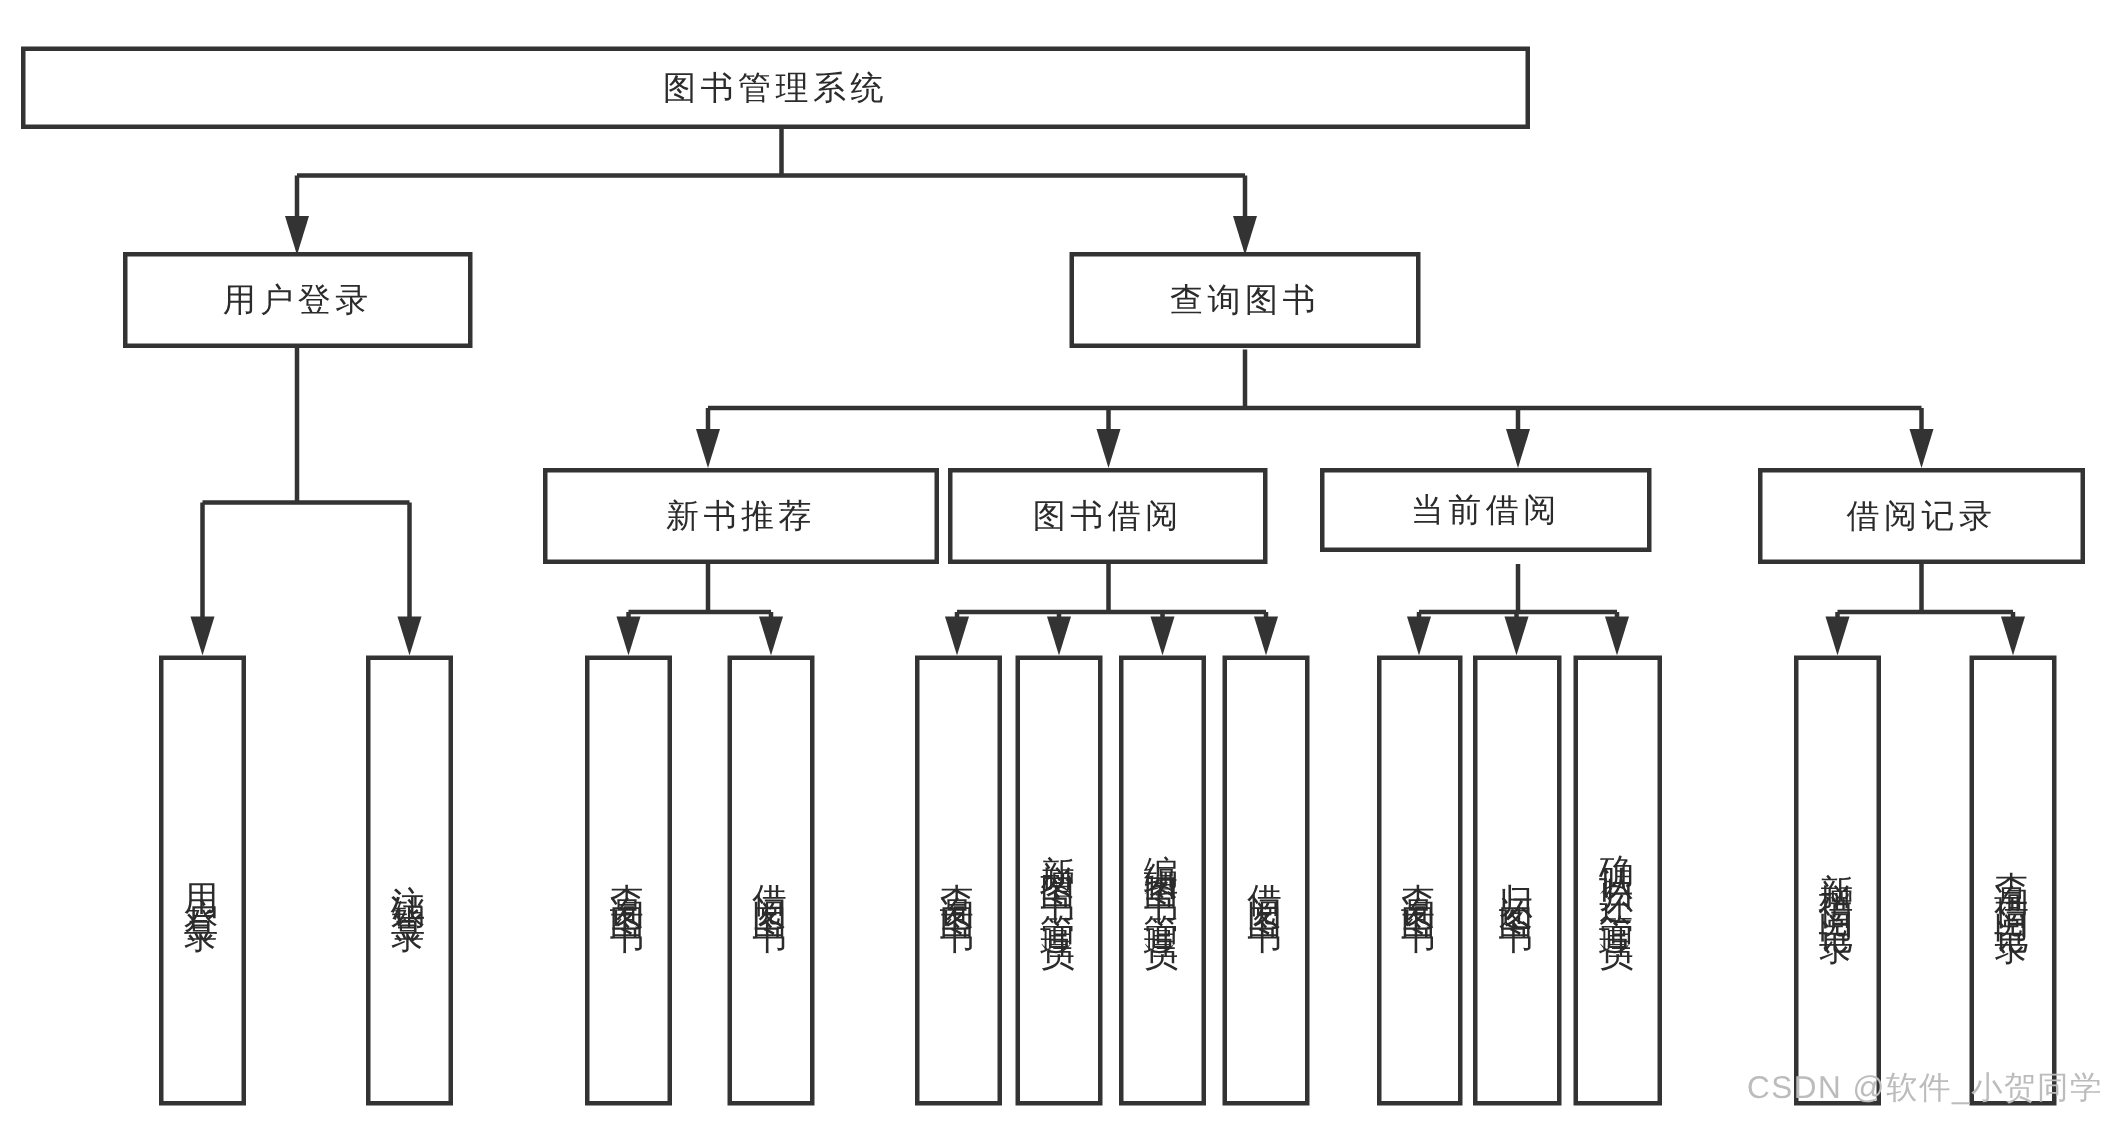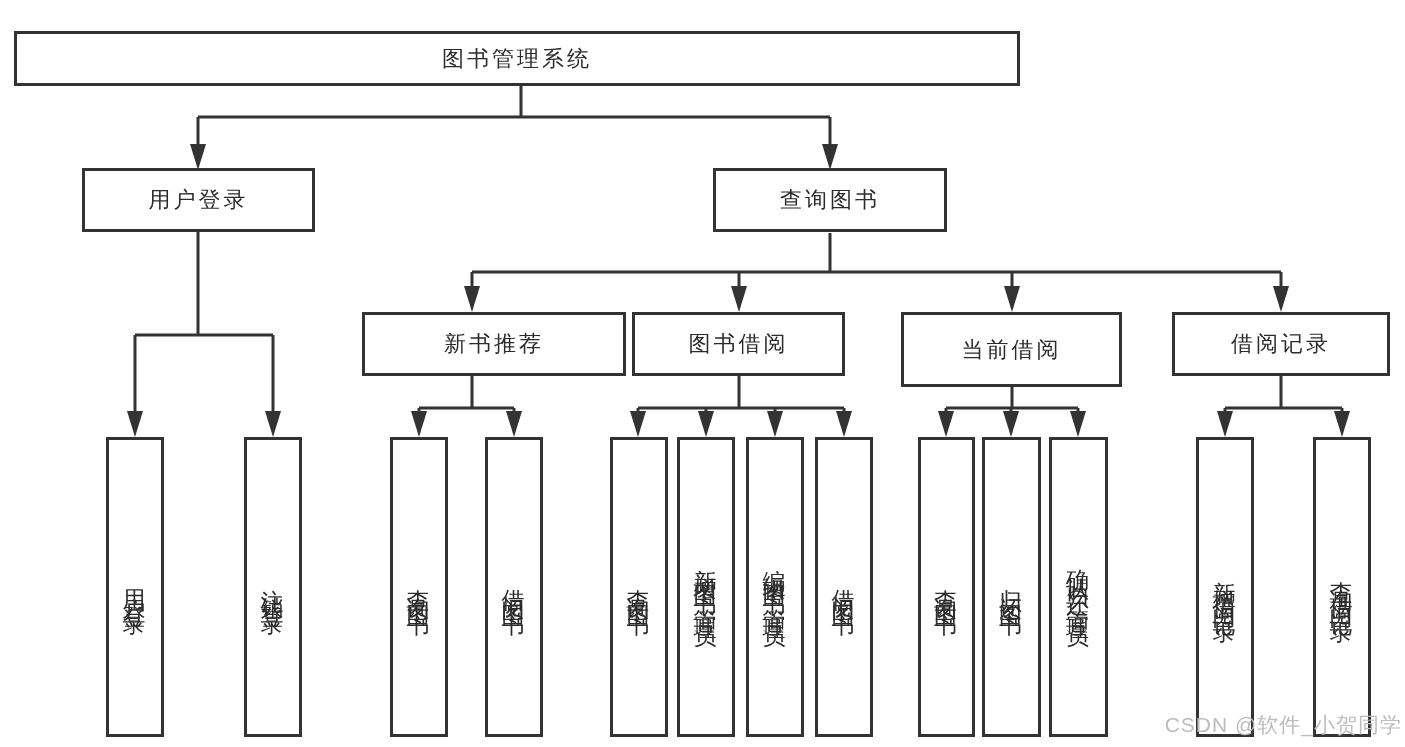--- a/index.html
+++ b/index.html
@@ -137,21 +137,21 @@
     </g>
   </svg>
 
   <div class="box" style="left:14px;top:13px;width:1006px;height:55px;margin-top:18px;">图书管理系统</div>
 
   <div class="box" style="left:82px;top:168px;width:233px;height:64px;">用户登录</div>
   <div class="box" style="left:713px;top:168px;width:234px;height:64px;">查询图书</div>
 
   <div class="box" style="left:362px;top:312px;width:264px;height:64px;">新书推荐</div>
   <div class="box" style="left:632px;top:312px;width:213px;height:64px;text-align:right;">图书借阅</div>
-  <div class="box" style="left:901px;top:312px;width:221px;height:75px;">当前借阅</div>
+  <div class="box" style="left:880px;top:312px;width:221px;height:56px;">当前借阅</div>
   <div class="box" style="left:1172px;top:312px;width:218px;height:64px;">借阅记录</div>
 
   <div class="box vbox" style="left:106px;">用户登录</div>
   <div class="box vbox" style="left:244px;">注销登录</div>
 
   <div class="box vbox" style="left:390px;">查询图书</div>
   <div class="box vbox" style="left:485px;">借阅图书</div>
 
   <div class="box vbox" style="left:610px;">查询图书</div>
   <div class="box vbox" style="left:677px;">新增图书（管理员）</div>

